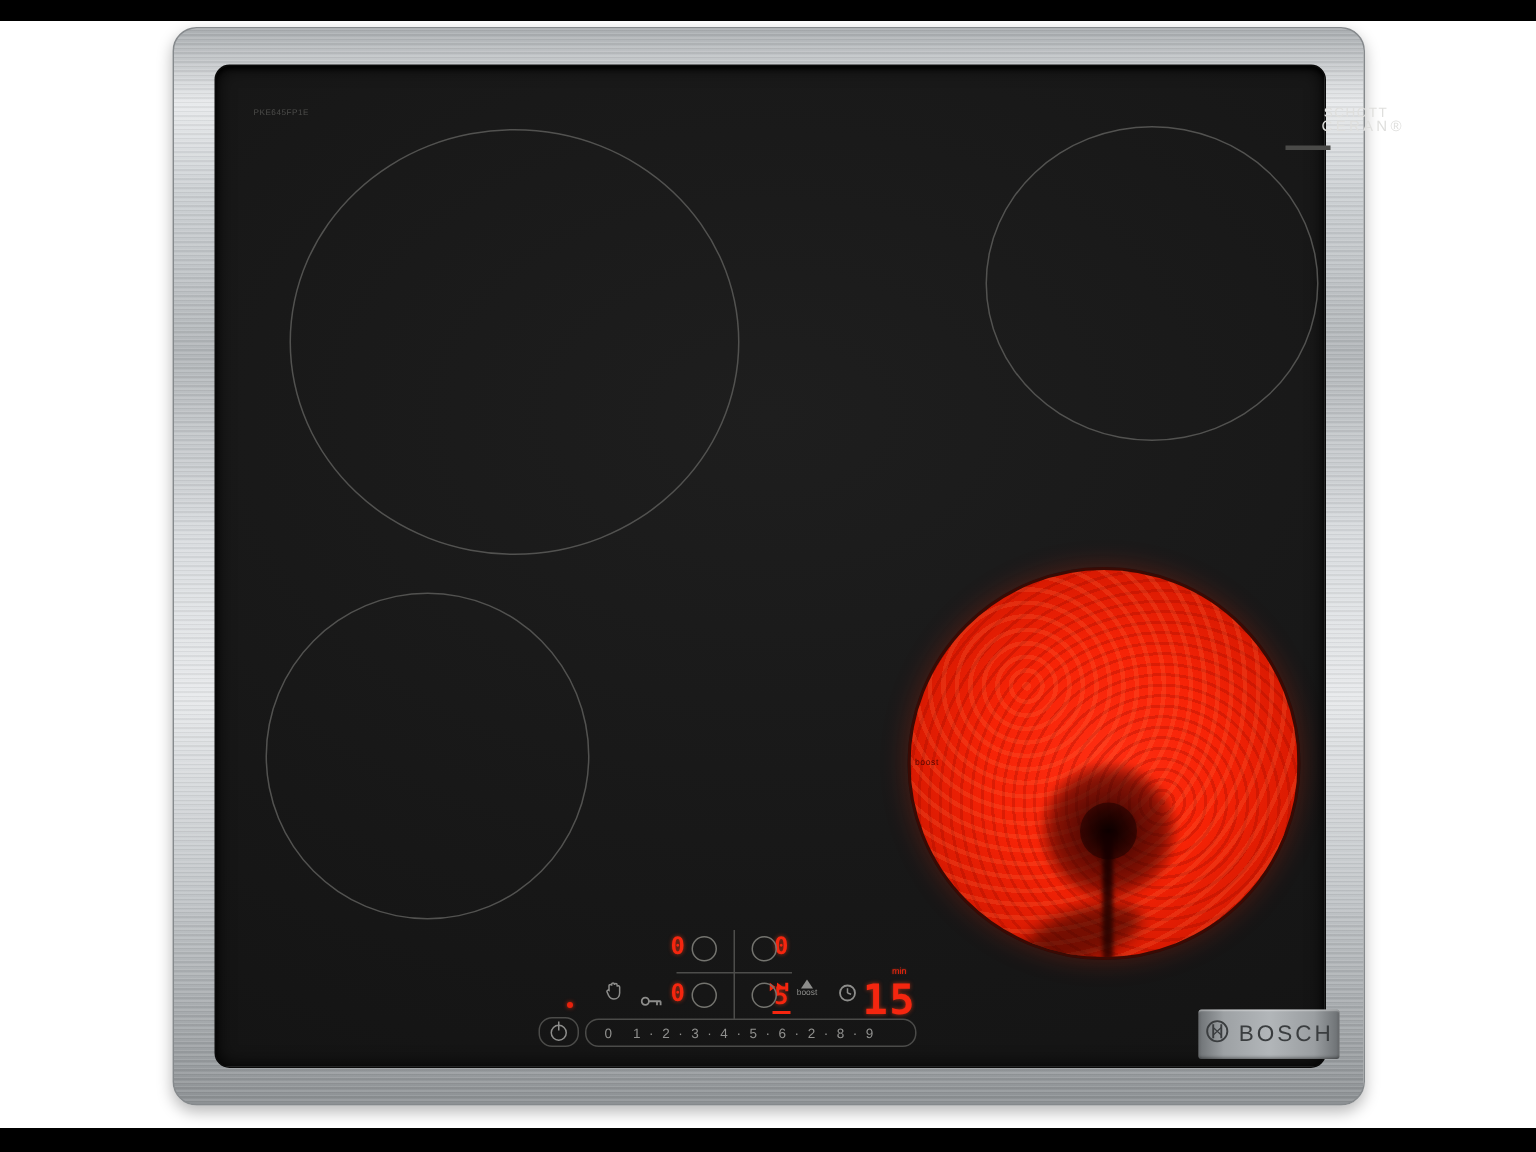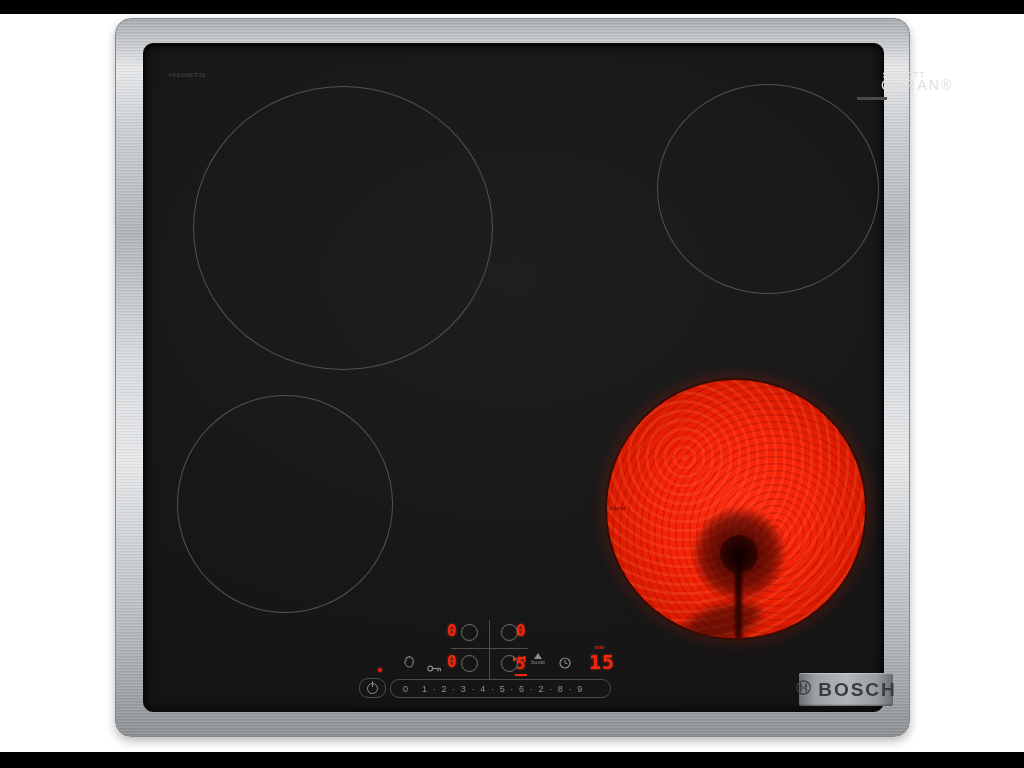--- a/index.html
+++ b/index.html
@@ -54,21 +54,21 @@
   .sensor-smudge { position:absolute; left:75px; top:226px; width:80px; height:34px; border-radius:50%;
     background:rgba(30,1,0,.55); filter:blur(5px); transform:rotate(-18deg); }
   .boost-marking { position:absolute; left:3px; top:124px; font-size:8px; transform:scale(.72);
     transform-origin:left center; color:rgba(70,4,0,.9); letter-spacing:.5px; }
 
   
   .model-label { position:absolute; left:25px; top:28px; font-size:8px; transform:scale(.68);
     transform-origin:left top; color:#4c4c4a; letter-spacing:.5px; }
   .schott { position:absolute; left:737px; top:27px; width:46px; color:#dfdfdd; text-align:center; }
   .schott .l1 { font-size:9px; letter-spacing:1px; line-height:9px; }
-  .schott .l2 { font-size:14px; letter-spacing:2.2px; line-height:10px; }
+  .schott .l2 { font-size:10px; letter-spacing:2.2px; line-height:10px; }
   .fine-print { position:absolute; left:713px; top:53px; width:30px; height:3px; background:#4a4a48; }
 
   
   .red7 { font-family:"DejaVu Sans Mono", monospace; font-weight:bold; color:#f5260f;
           text-shadow:0 0 3px rgba(255,60,20,.65); }
   .zone-digit { position:absolute; font-size:16px; line-height:17px; }
   .d-tl { left:303px; top:578px; } .d-tr { left:372px; top:578px; }
   .d-bl { left:303px; top:609px; } .d-br { left:372px; top:611px; }
   .underline-br { position:absolute; left:371px; top:630px; width:12px; height:2px; background:#f5260f; }
   .heatup { position:absolute; left:369px; top:604px; }
@@ -86,42 +86,42 @@
 
   .icon-key-hand { position:absolute; left:259px; top:610px; }
   .icon-key-lock { position:absolute; left:283px; top:615px; }
 
   .boost-key { position:absolute; left:385px; top:609px; width:18px; text-align:center; color:#8d8d8b; }
   .boost-tri { width:0; height:0; margin:0 auto; border-left:4px solid transparent;
     border-right:4px solid transparent; border-bottom:6px solid #8d8d8b; }
   .boost-key .lbl { font-size:7px; transform:scale(.8); transform-origin:center top; display:block; }
 
   .icon-clock { position:absolute; left:415px; top:611px; }
-  .timer-value { position:absolute; left:445px; top:606px; font-size:20px; letter-spacing:1px;text-align:center; }
+  .timer-value { position:absolute; left:431px; top:606px; font-size:28px; letter-spacing:1px;text-align:center; }
   .timer-unit { position:absolute; left:449px; top:599px; font-size:8px; transform:scale(.75);
     color:#f5260f; text-shadow:0 0 2px rgba(255,60,20,.6); }
 
   .power-key { position:absolute; left:215px; top:634px; width:27px; height:20px;
     border:1px solid #4b4b49; border-radius:9px; display:flex; align-items:center; justify-content:center; }
   .power-glyph { position:relative; width:11px; height:11px; border:1.5px solid #8d8d8b; border-radius:50%; }
   .power-glyph::after { content:""; position:absolute; left:3.5px; top:-3px; width:1.5px; height:6px;
     background:#8d8d8b; }
 
   .slider { position:absolute; left:246px; top:635px; width:221px; height:19px;
     border:1px solid #4b4b49; border-radius:9px; display:flex; align-items:center;
     padding:0 12px; color:#90908e; font-size:9px; }
   .slider .zero { margin-right:14px; }
   .slider .levels { letter-spacing:1.6px; white-space:nowrap; }
 
   
   .bosch-plate { position:absolute; left:655px; top:629px; width:94px; height:33px; border-radius:2px;
     background:linear-gradient(90deg,#6e7275 0%,#9da1a4 18%,#b2b6b9 50%,#9a9ea1 82%,#6b6f72 100%);
     display:flex; align-items:center; justify-content:center; gap:6px;
     box-shadow:inset 0 1px 1px rgba(255,255,255,.4), inset 0 -1px 2px rgba(0,0,0,.4); }
-  .bosch-word { font-size:19px; font-weight:bold; letter-spacing:2px; color:#3a3d3f; }
+  .bosch-word { font-size:15px; font-weight:normal; letter-spacing:2px; color:#3a3d3f; }
 </style>
 </head>
 <body>
 
 <div class="bar bar-top"></div>
 <div class="bar bar-bottom"></div>
 
 <div class="cooktop">
   <div class="glass">
 

